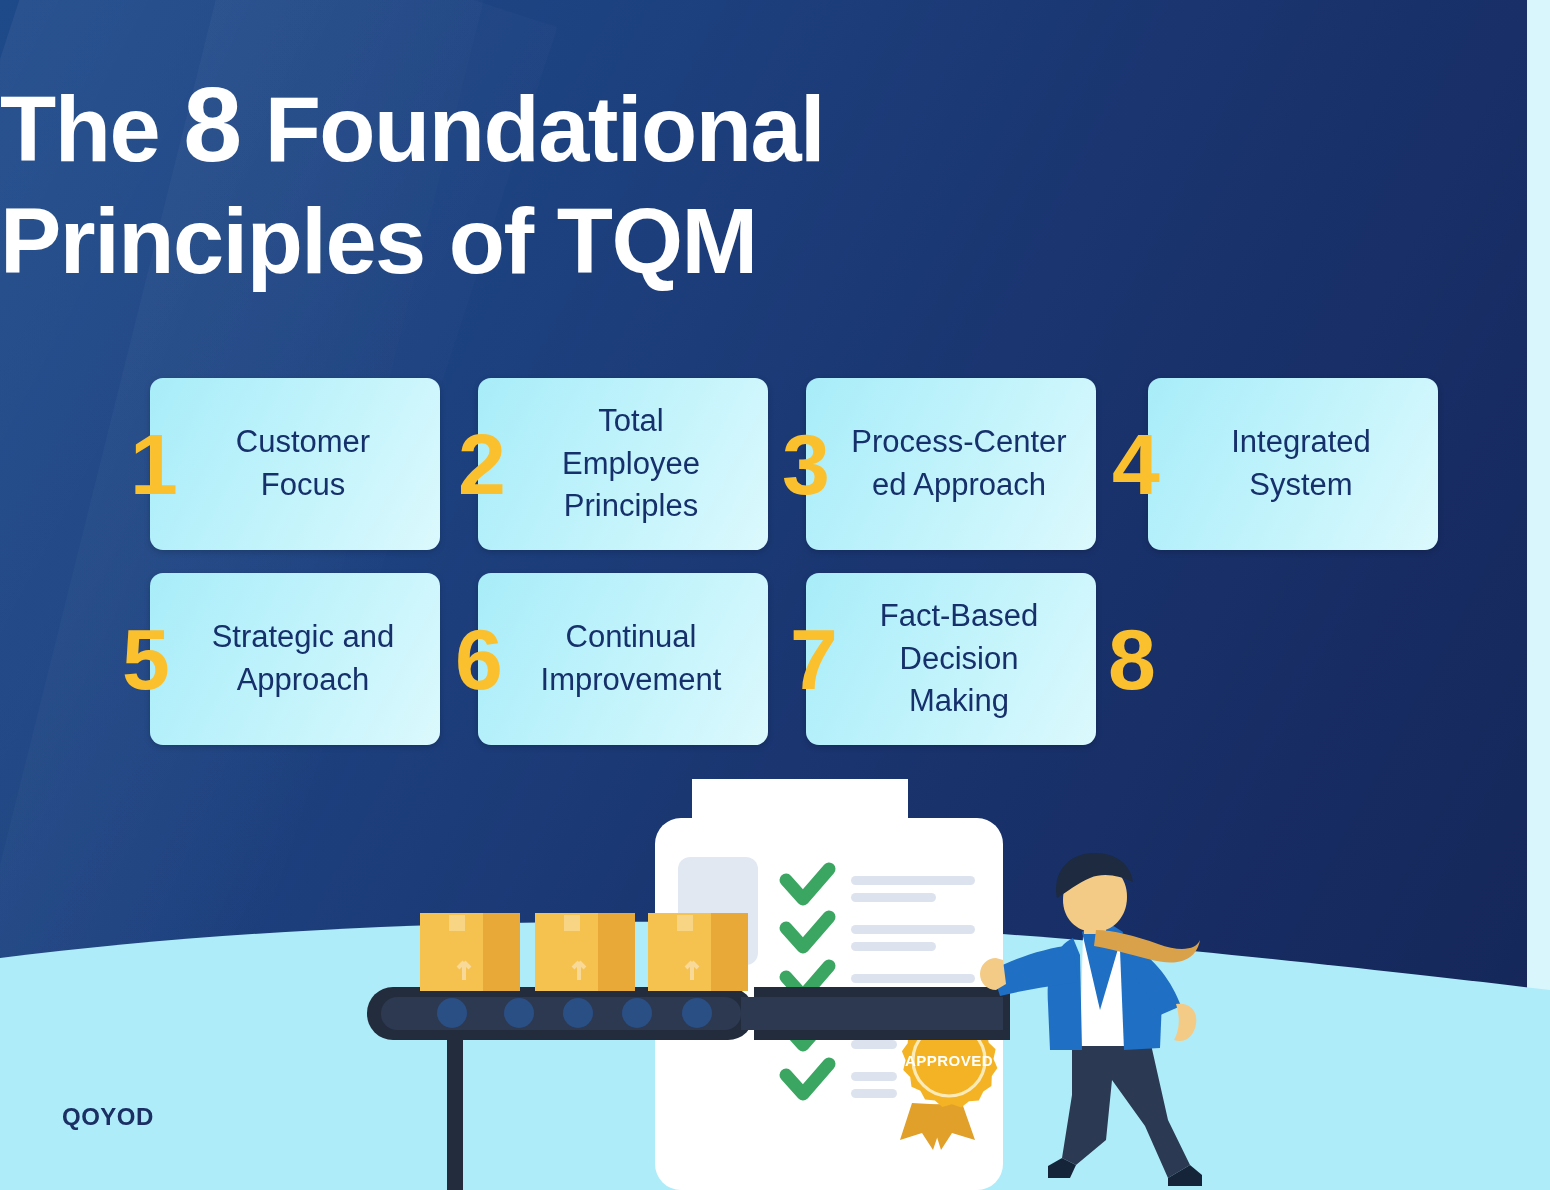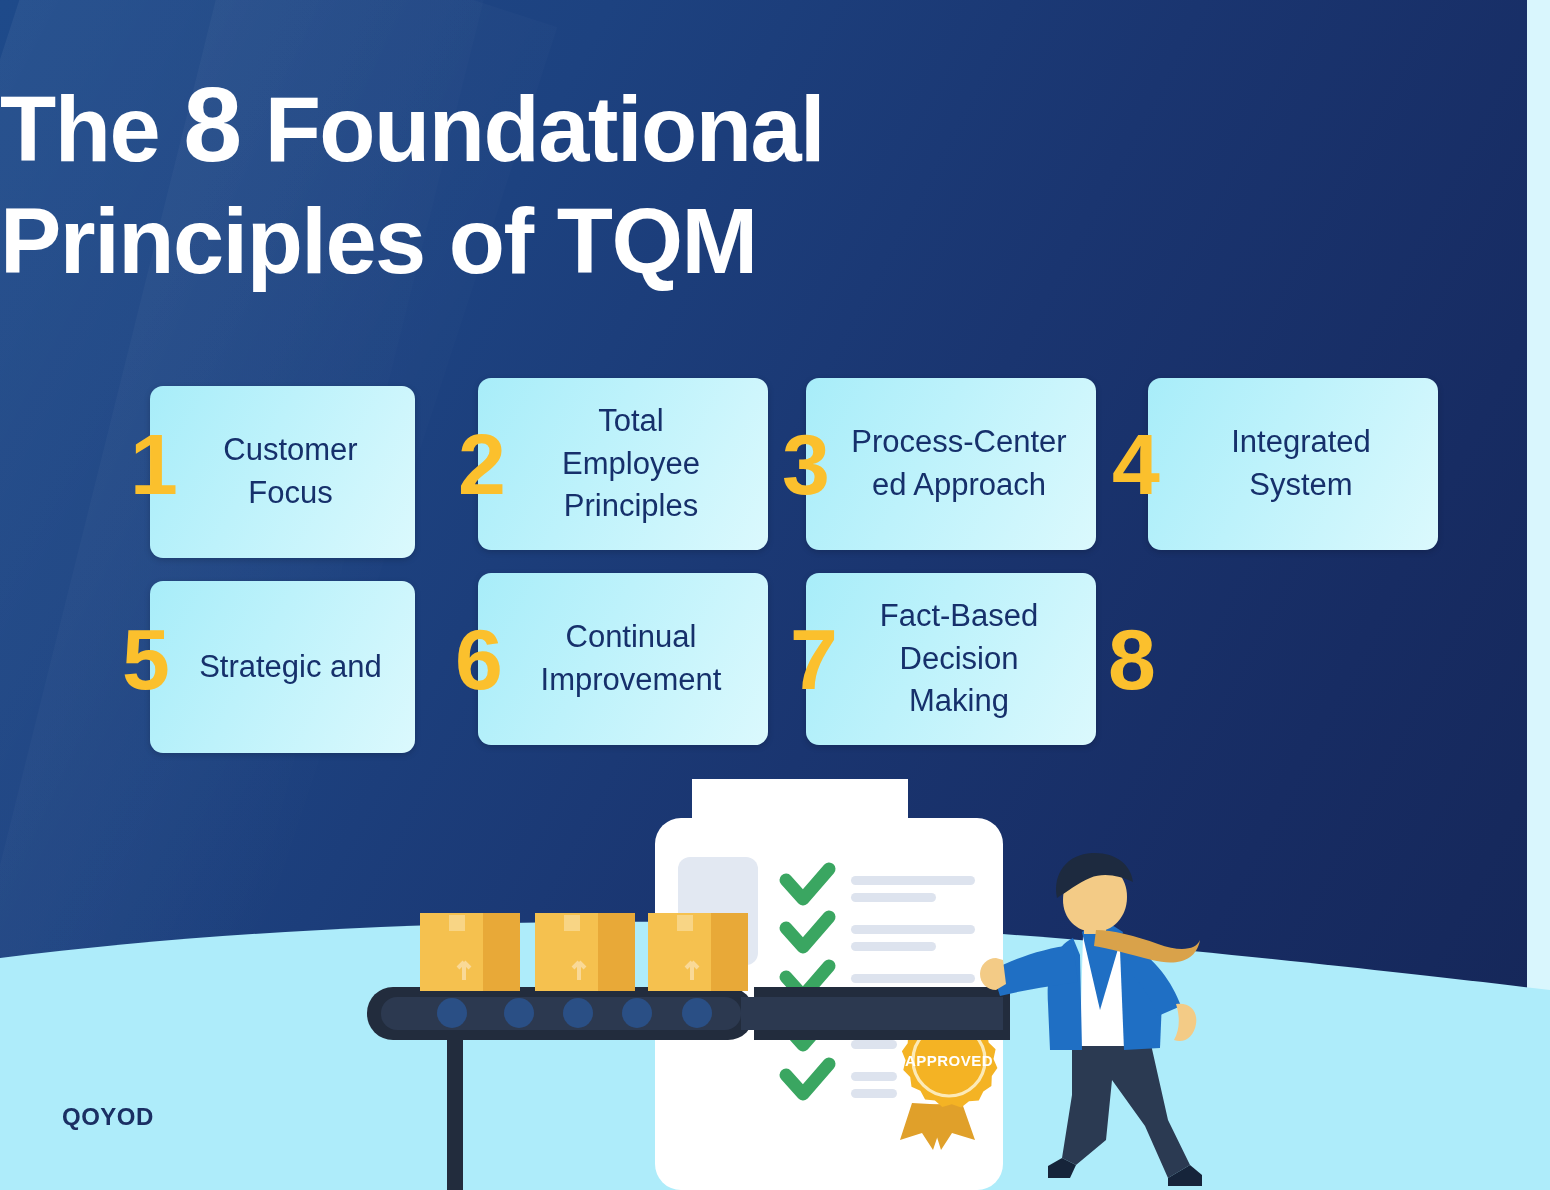--- a/index.html
+++ b/index.html
@@ -59,21 +59,21 @@
     text-align:center; padding:0 14px 0 30px; font-weight:normal;
   }
   .num-badge {
     position:absolute; top:0; height:172px;
     display:flex; align-items:center;
     color:#fbc02d; font-size:86px; font-weight:bold;
     line-height:1; z-index:5; letter-spacing:-2px;
   }
 
   
-  .c1 { left:150px;  width:265px;margin-top:8px; }
+  .c1 { left:150px;  width:290px; }
   .c2 { left:478px;  width:290px;justify-content:center; }
   .c3 { left:806px;  width:290px; }
   .c4 { left:1148px; width:290px; }
   .n1 { left:130px; }
   .n2 { left:458px; }
   .n3 { left:782px; }
   .n4 { left:1112px; }
   .n5 { left:122px; }
   .n6 { left:455px; }
   .n7 { left:790px; }
@@ -143,20 +143,21 @@
             <span style="display:block">System</span>
           </div>
       </div>
       <div class="num-badge n4">4</div>
     </div>
 
     <div class="row">
       <div class="card c1">
         <div class="card-label">
             <span style="display:block">Strategic and</span>
+            <span style="display:block">Approach</span>
           </div>
       </div>
       <div class="num-badge n5">5</div>
 
       <div class="card c2">
         <div class="card-label">
             <span style="display:block">Continual</span>
             <span style="display:block">Improvement</span>
           </div>
       </div>

